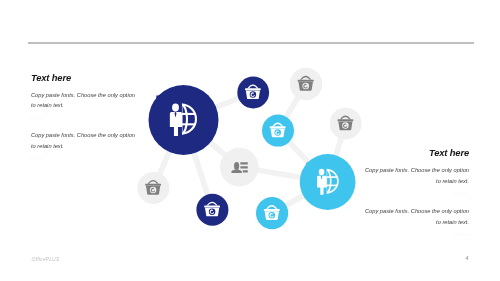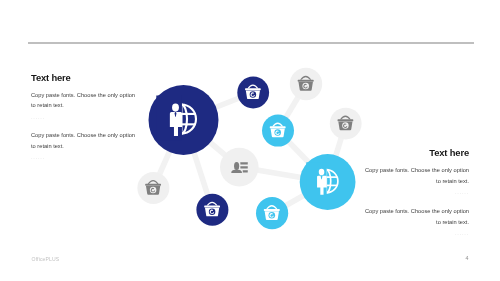--- a/index.html
+++ b/index.html
@@ -1,17 +1,17 @@
 <!DOCTYPE html>
 <html><head>
 <meta charset="utf-8">
 <style>
   html,body{margin:0;padding:0;}
   body{width:500px;height:281px;background:#ffffff;font-family:"Liberation Sans",sans-serif;overflow:hidden;}
-  .slide{position:relative;width:493px;height:281px;background:#ffffff;}
+  .slide{position:relative;width:493px;height:281px;background:#ffffff;font-style:italic;}
   .divider{position:absolute;left:27.5px;top:41.5px;width:446px;height:2px;background:#b5b5b5;transform:scaleY(0.85);}
   .blk{position:absolute;}
   .heading{font-size:9.4px;font-weight:bold;color:#161616;letter-spacing:-0.15px;}
   .para{font-size:5.7px;color:#3d3d3d;line-height:10.9px;}
   .dots{font-size:5.7px;color:#d6d6d6;letter-spacing:0.75px;line-height:10.9px;margin-top:0.4px;margin-bottom:7.5px;}
   .left-blk{left:31px;top:71.5px;width:105px;text-align:left;}
   .right-blk{left:364px;top:147px;width:105px;text-align:right;}
   .gap-top{height:7px;}
   .footer-brand{position:absolute;left:31.6px;top:255.6px;font-size:5.1px;color:#c2c2c2;letter-spacing:0.12px;}
   .footer-page{position:absolute;left:465.6px;top:254.6px;font-size:5.3px;color:#8e8e8e;}

